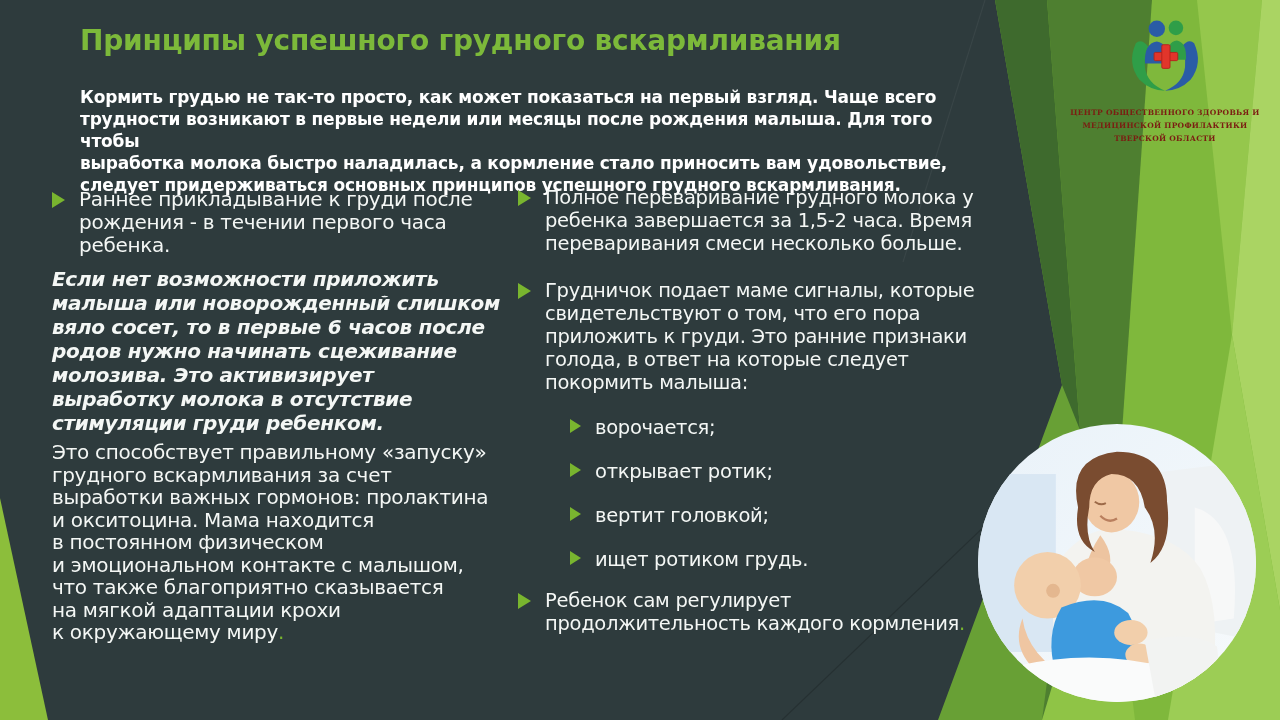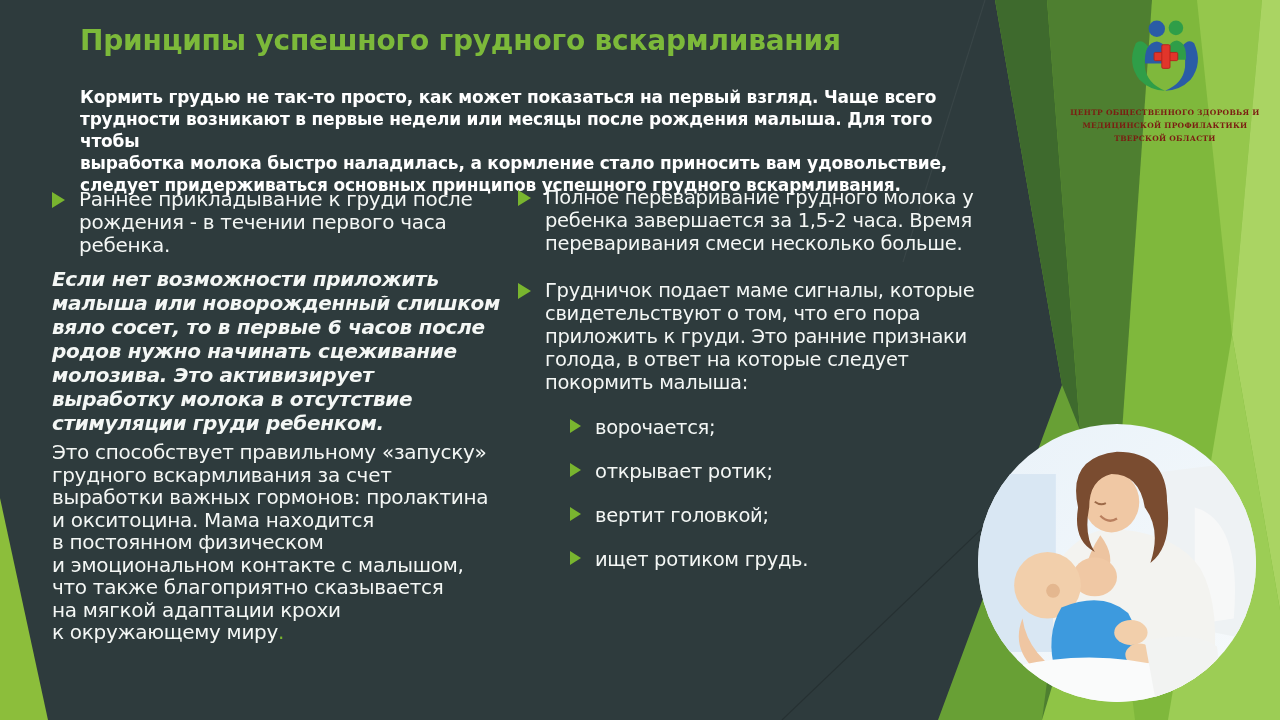--- a/index.html
+++ b/index.html
@@ -132,20 +132,25 @@
         <span class="btext">открывает ротик;</span>
       </div>
       <div class="bullet-row sub mb21">
         <span class="arrow"></span>
         <span class="btext">вертит головкой;</span>
       </div>
       <div class="bullet-row sub mb18">
         <span class="arrow"></span>
         <span class="btext">ищет ротиком грудь.</span>
       </div>
+    </div>
+    <div class="bullet-row">
+      <span class="arrow"></span>
+      <span class="btext"><span>Ребенок сам регулирует
+продолжительность каждого кормления</span><span class="gp">.</span></span>
     </div>
   </div>
 
   <div class="logo">
     <svg class="logo-icon" viewBox="0 0 100 90" aria-hidden="true">
       <path d="M18,30 Q8,52 22,70 Q34,82 50,82 Q30,74 28,56 Q27,42 32,34 Q24,24 18,30 Z" fill="#2f9e48"></path>
       <path d="M82,30 Q92,52 78,70 Q66,82 50,82 Q70,74 72,56 Q73,42 68,34 Q76,24 82,30 Z" fill="#2a5ca6"></path>
       <circle cx="41" cy="14" r="9" fill="#2a5ca6"></circle>
       <path d="M28,52 Q27,30 41,28 Q54,30 54,50 L50,52 Z" fill="#2a5ca6"></path>
       <circle cx="62" cy="13" r="8" fill="#2f9e48"></circle>

